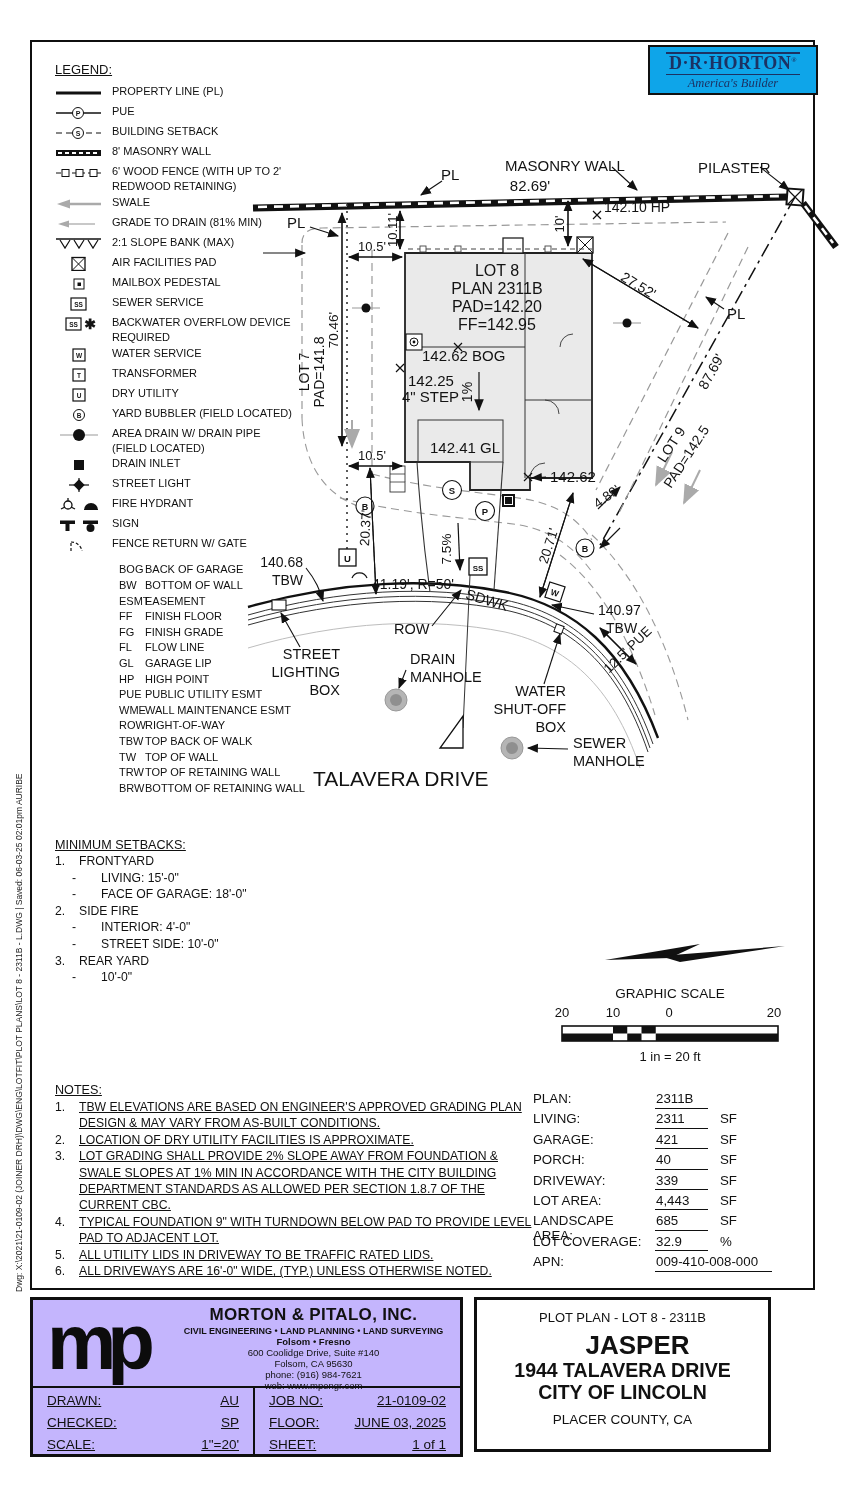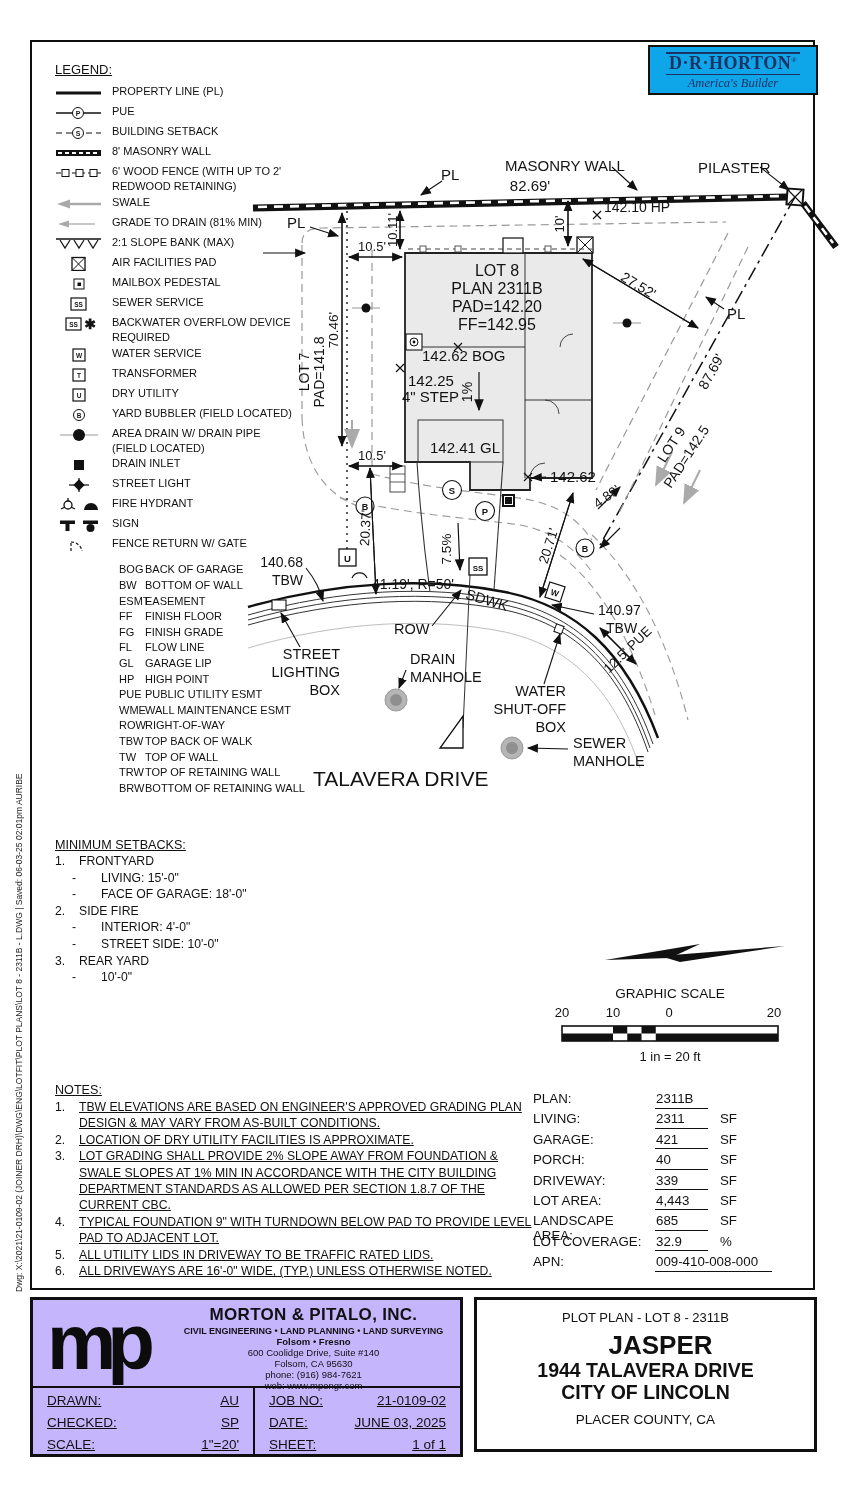--- a/index.html
+++ b/index.html
@@ -58,21 +58,21 @@
   .firm{position:absolute;left:140px;right:6px;top:5px;text-align:center;}
   .firm-name{font-size:17px;font-weight:bold;letter-spacing:.3px;}
   .firm-serv{font-size:9px;font-weight:bold;margin-top:1px;}
   .firm-line{font-size:9.5px;line-height:11px;}
   .firm-line.b{font-weight:bold;}
   .tb-div-h{position:absolute;left:0;right:0;top:86px;height:2px;background:#0f0f0f;}
   .tb-div-v{position:absolute;left:220px;top:86px;bottom:0;width:2px;background:#0f0f0f;}
   .tb-fields{position:absolute;left:0;right:0;top:90px;bottom:0;}
   .tf-col{position:absolute;top:0;bottom:0;}
   .tf-row{display:flex;justify-content:space-between;font-size:13.5px;line-height:22px;padding:0 14px;text-decoration:underline;}
-  .tb-right{left:474px;top:1297px;width:343px;height:155px;border:3px solid #0f0f0f;box-sizing:border-box;
+  .tb-right{left:474px;top:1297px;width:297px;height:155px;border:3px solid #0f0f0f;box-sizing:border-box;
             text-align:center;background:#fff;}
   .pr-plot{font-size:13px;margin-top:10px;}
   .pr-name{font-size:26px;font-weight:bold;margin-top:6px;line-height:28px;padding-left:30px;}
   .pr-addr{font-size:19.5px;font-weight:bold;line-height:22px;}
   .pr-county{font-size:13.5px;margin-top:9px;}
   
   svg text{font-family:"Liberation Sans",sans-serif;fill:#131313;}
 </style>
 </head>
 <body>
@@ -641,21 +641,21 @@
             <span>SCALE:</span>
             <span>1"=20'</span>
           </div>
       </div>
       <div class="tf-col" style="left:222px;right:0;">
         <div class="tf-row">
             <span>JOB NO:</span>
             <span>21-0109-02</span>
           </div>
         <div class="tf-row">
-            <span>DATE:</span>
+            <span>FLOOR:</span>
             <span>JUNE 03, 2025</span>
           </div>
         <div class="tf-row">
             <span>SHEET:</span>
             <span>1 of 1</span>
           </div>
       </div>
     </div>
   </div>
 

